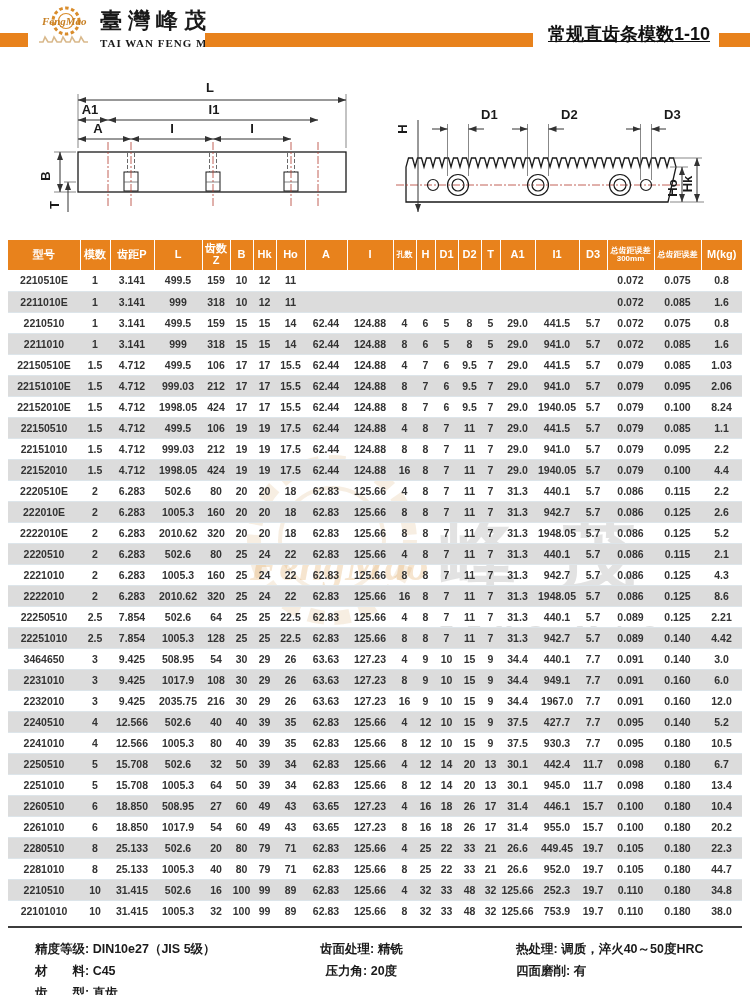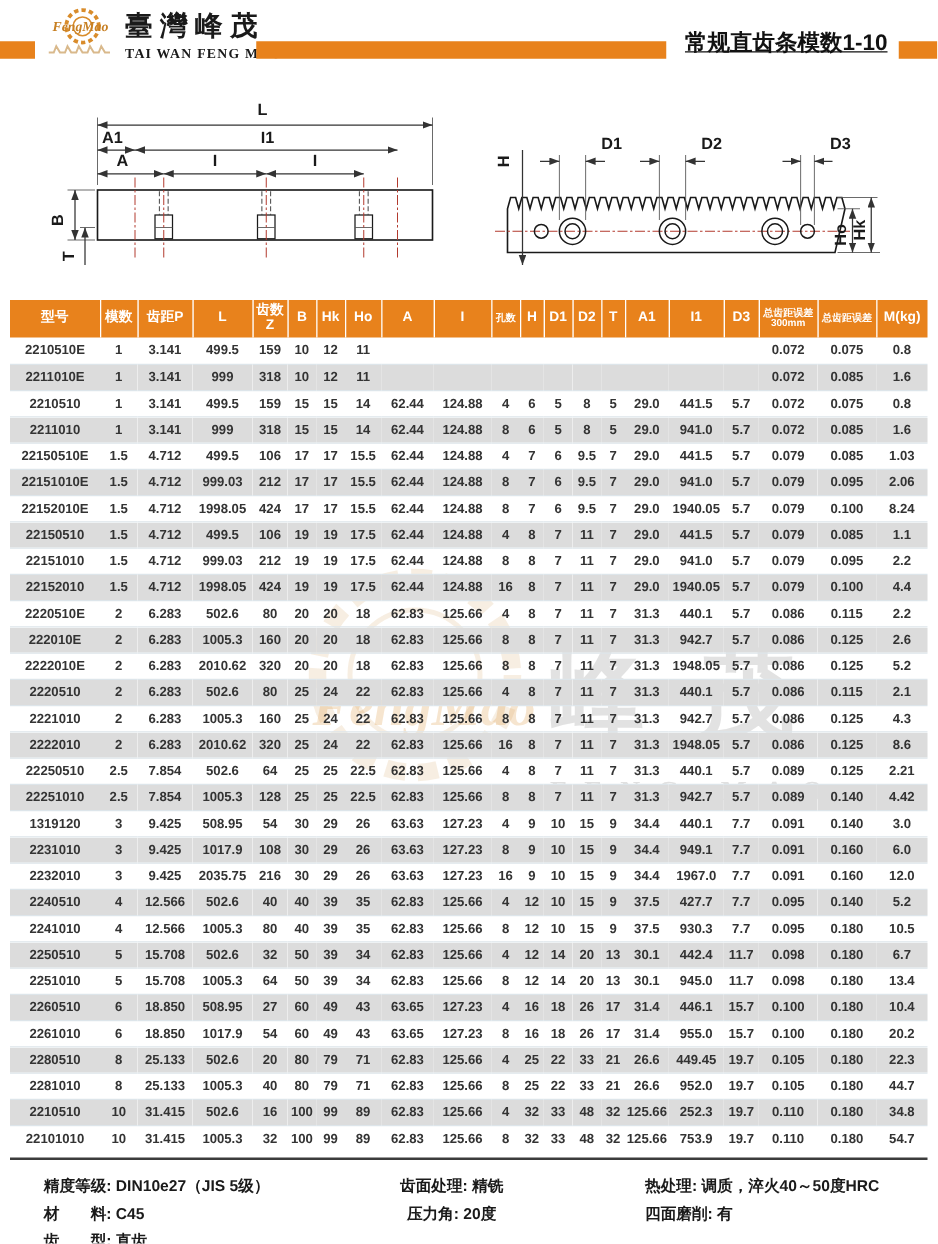--- a/index.html
+++ b/index.html
@@ -708,21 +708,21 @@
           <td>11</td>
           <td>7</td>
           <td>31.3</td>
           <td>942.7</td>
           <td>5.7</td>
           <td>0.089</td>
           <td>0.140</td>
           <td>4.42</td>
         </tr>
         <tr>
-          <td>1319120</td>
+          <td>3464650</td>
           <td>3</td>
           <td>9.425</td>
           <td>508.95</td>
           <td>54</td>
           <td>30</td>
           <td>29</td>
           <td>26</td>
           <td>63.63</td>
           <td>127.23</td>
           <td>4</td>
@@ -1004,21 +1004,21 @@
           <td>8</td>
           <td>32</td>
           <td>33</td>
           <td>48</td>
           <td>32</td>
           <td>125.66</td>
           <td>753.9</td>
           <td>19.7</td>
           <td>0.110</td>
           <td>0.180</td>
-          <td>54.7</td>
+          <td>38.0</td>
         </tr>
       </tbody>
   </table>
 
   <div class="footer-rule"></div>
   <div class="footer">
     <div class="fcol c1">
       <div class="fline">精度等级: DIN10e27（JIS 5级）</div>
       <div class="fline">材　　料: C45</div>
       <div class="fline">齿　　型: 直齿</div>

